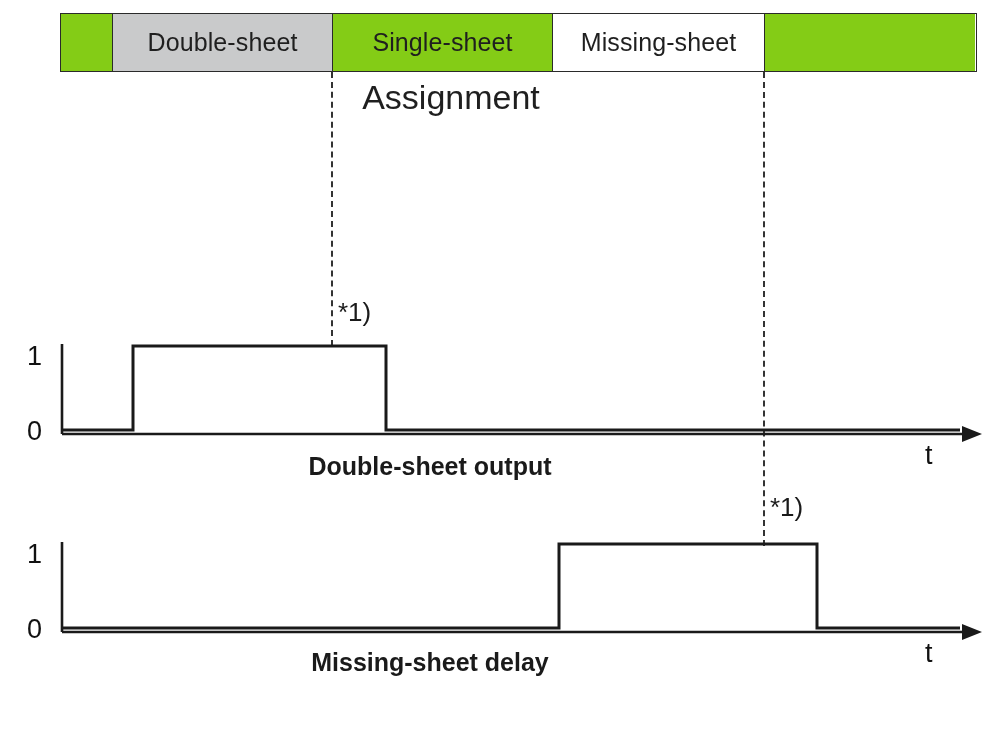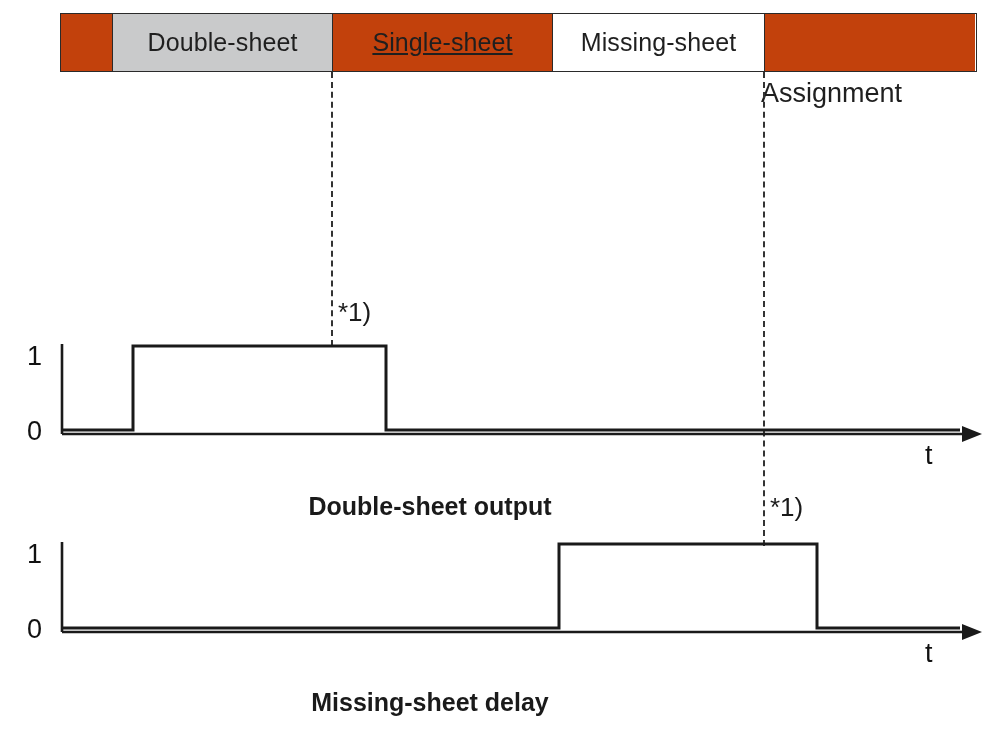--- a/index.html
+++ b/index.html
@@ -28,29 +28,29 @@
     display:flex;
     align-items:center;
     justify-content:center;
     border-right:1.5px solid #2a2a2a;
     font-size:25px;
     color:#1f1f1f;
     letter-spacing:0.1px;
     white-space:nowrap;
   }
   .assign-cell:last-child{border-right:none;}
-  .bg-light{background:#c2410c;text-decoration:underline;}
+  .bg-light{background:#84cc16;}
   .bg-dark{background:#c9cacb;}
   .bg-white{background:#ffffff;justify-content:center;}
 
   .assignment-caption{
     position:absolute;
     left:0;top:78px;width:902px;
-    text-align:right;
-    font-size:27px;
+    text-align:center;
+    font-size:34px;
     color:#1f1f1f;
   }
   
   .assignment-caption span{position:relative;left:0px;}
 
   
   .dashed{
     position:absolute;
     width:0;
     border-left:2px dashed #333333;
@@ -78,21 +78,20 @@
 
   .plot-svg{position:absolute;left:0;top:0;}
 
   .chart-caption{
     position:absolute;
     left:0;width:860px;
     text-align:center;
     font-size:25px;
     font-weight:bold;
     color:#1a1a1a;
-    margin-top:40px;
   }
   #cap-double{top:452px;}
   #cap-missing{top:648px;}
 
   .star-note{
     position:absolute;
     font-size:26px;
     color:#1a1a1a;
     white-space:nowrap;
   }

